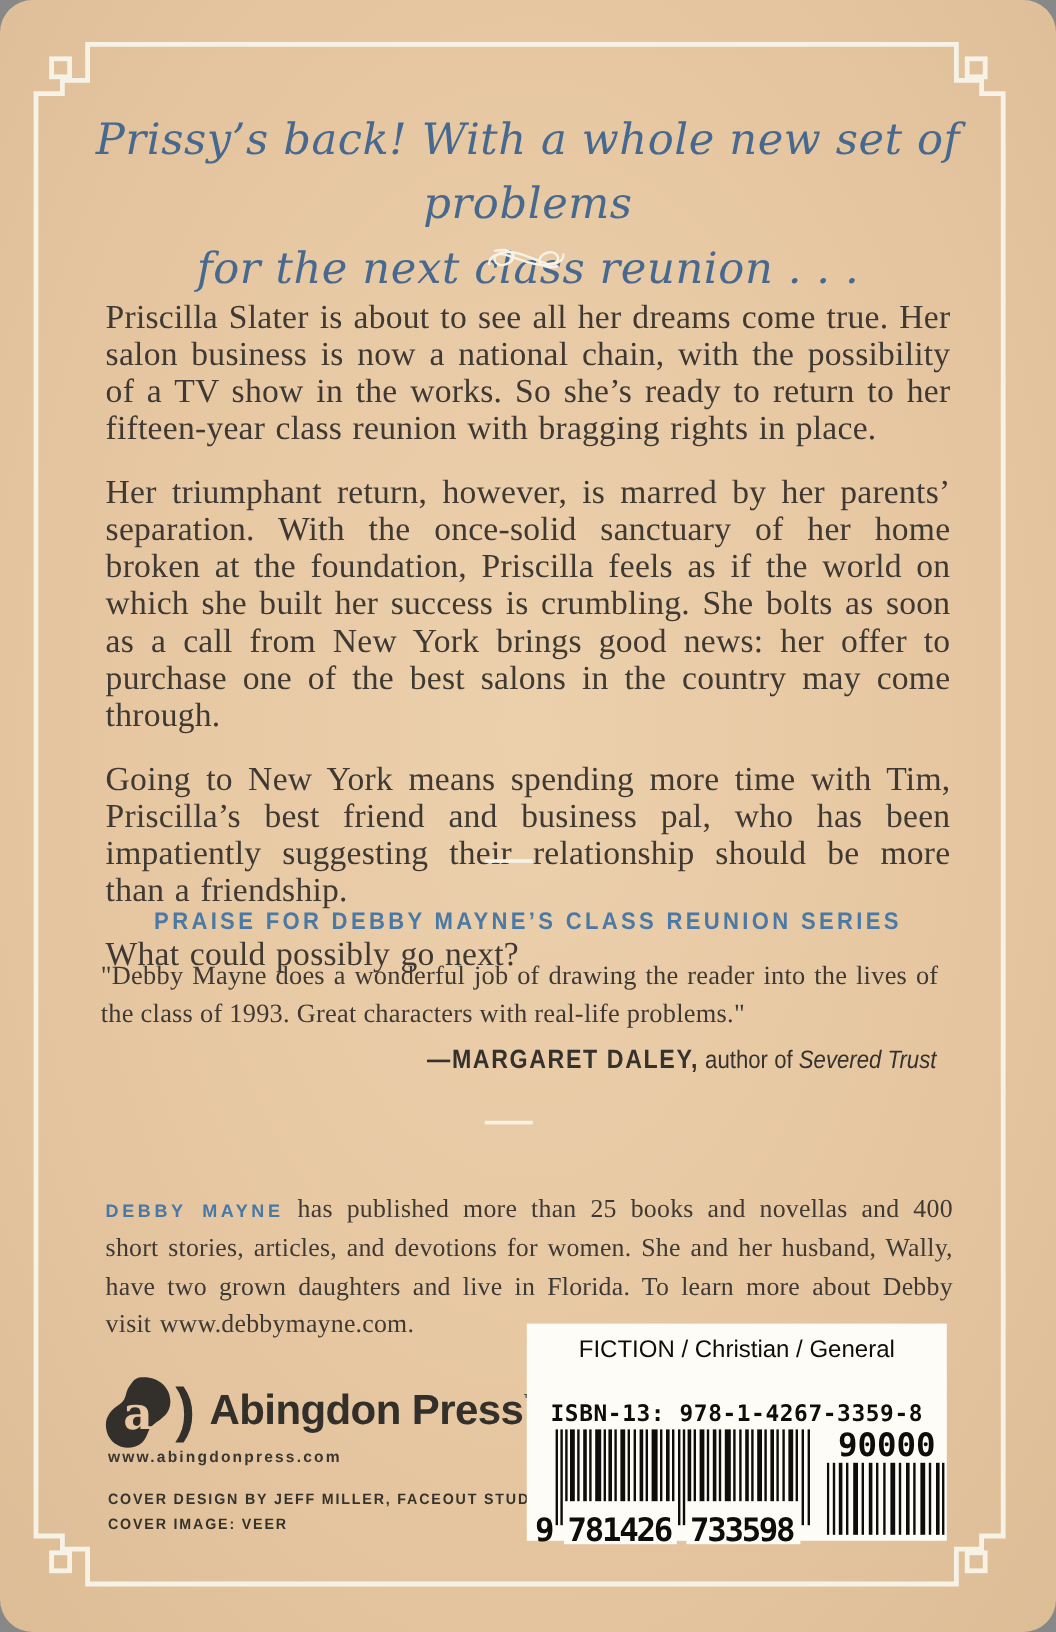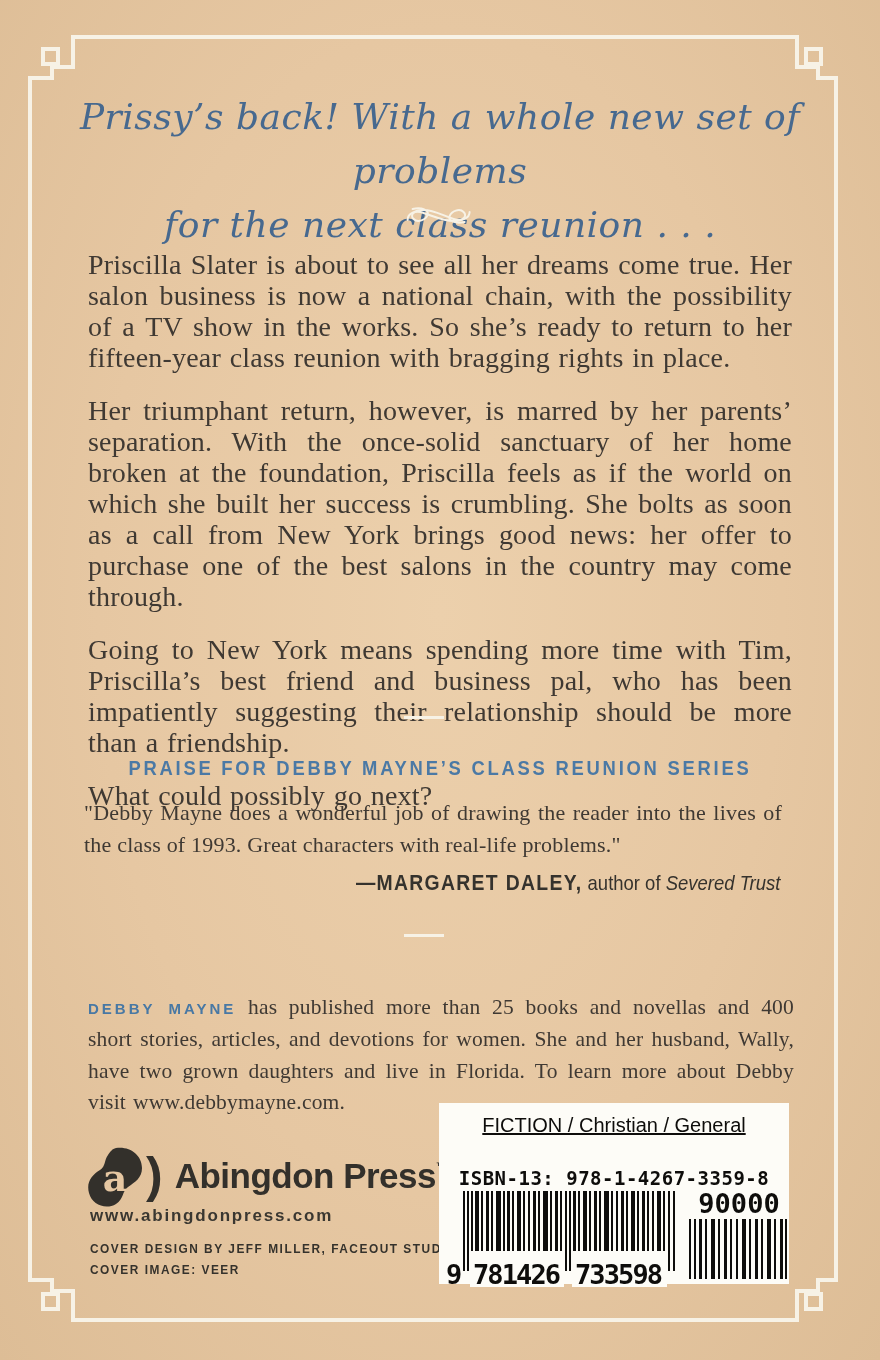--- a/index.html
+++ b/index.html
@@ -3,20 +3,21 @@
 <meta charset="utf-8">
 <style>
   html,body{margin:0;padding:0;background:#888;}
   .cover{
     position:relative;
     width:880px;height:1360px;
     margin:0 auto;
     background:radial-gradient(ellipse at 50% 45%, #ecd0ac 0%, #e6c7a2 55%, #ddbd96 100%);
     overflow:hidden;
     font-family:"Liberation Serif", serif;
+    border-radius:27px;
   }
   .abs{position:absolute;}
   
   .frame-svg{position:absolute;left:0;top:0;}
   
   .headline{
     left:0;top:90px;width:880px;
     text-align:center;
     font-family:"DejaVu Serif", serif;
     font-style:italic;
@@ -100,21 +101,21 @@
   .logo-text{
     font-family:"Liberation Sans", sans-serif;
     font-weight:bold;font-size:35px;
     letter-spacing:-0.5px;
     margin-left:12px;margin-top:-4px;
   }
   .logo-tm{font-size:11px;vertical-align:18px;letter-spacing:0;}
   .website{
     left:90px;top:1206px;
     font-family:"Liberation Sans", sans-serif;
-    font-weight:bold;font-size:17px;
+    font-weight:bold;font-size:13px;
     letter-spacing:1.8px;
     color:#3a3731;
   }
   .credits{
     left:90px;top:1239px;
     font-family:"Liberation Sans", sans-serif;
     font-weight:bold;font-size:12.5px;
     letter-spacing:1.6px;
     line-height:21px;
     color:#35322c;
@@ -126,21 +127,20 @@
   .barcode-box{
     left:439px;top:1103px;width:350px;height:181px;
     background:#fdfcf7;
     color:#0e0d0b;
   }
   .bc-category{
     position:absolute;left:0;top:11px;width:100%;
     text-align:center;
     font-family:"Liberation Sans", sans-serif;
     font-size:20px;
-    text-decoration:underline;
   }
   .bc-isbn{
     position:absolute;left:0;top:64px;width:100%;
     text-align:center;
     font-family:"DejaVu Sans Mono", monospace;
     font-weight:bold;
     font-size:19px;
     letter-spacing:0.5px;
   }
   .bc-main{position:absolute;left:8px;top:88px;}

